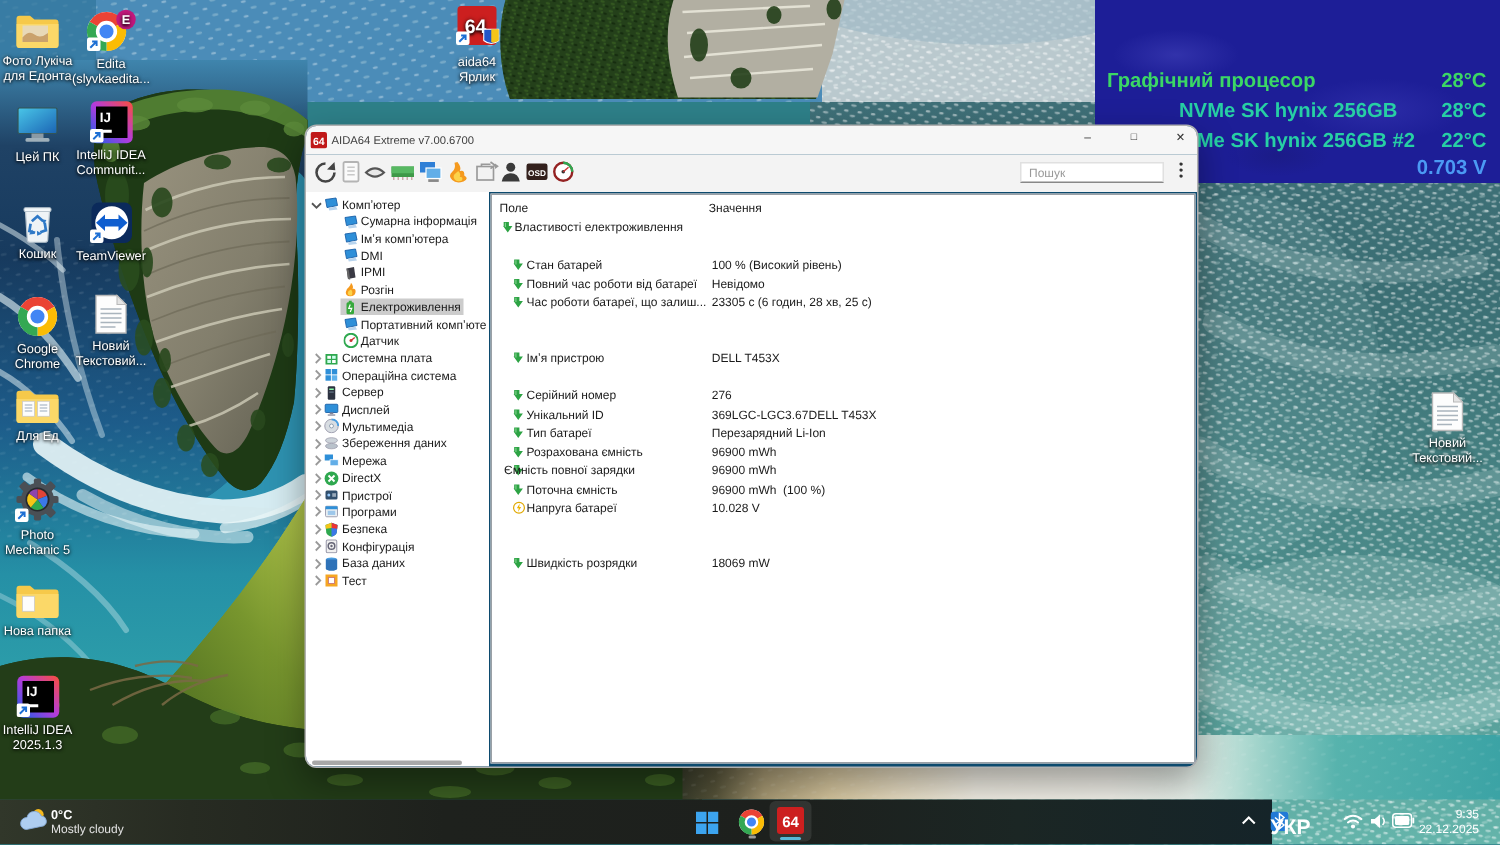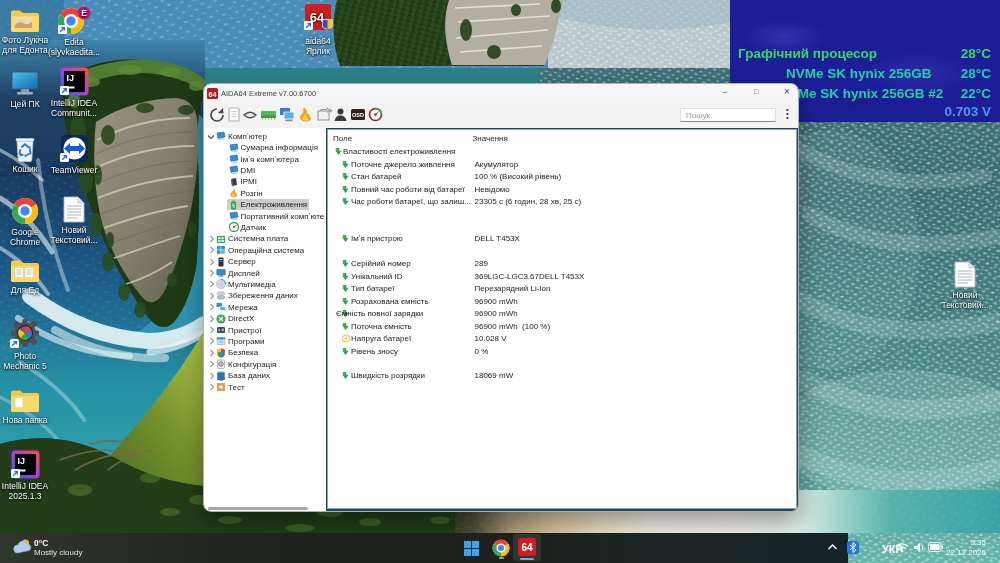--- a/index.html
+++ b/index.html
@@ -720,28 +720,20 @@
           <span class="abs" style="left:5px">Поле</span>
           <span class="abs" style="left:144.5px">Значення</span>
         </div>
 <div class="lrow" style="top:16.30px;">
           <span class="abs" style="left:7px;top:1px"><svg class="lico" width="7" height="9" viewBox="0 0 9 10">
               <path d="M1,0.5 L5.5,0.5 L5.5,4 L8.5,4 L4.5,9.5 L0.5,4 L1,4 Z" fill="#2da344"></path>
               <path d="M2,1.2 L3,1.2 L3,4.8 L2,4.8 Z" fill="#7fd28c"></path>
             </svg></span>
           <span class="abs" style="left:15px">Властивості електроживлення</span>
         </div>
-<div class="lrow" style="top:28.75px;">
-          <span class="abs" style="left:14px;top:1px"><svg class="lico" width="7" height="9" viewBox="0 0 9 10">
-              <path d="M1,0.5 L5.5,0.5 L5.5,4 L8.5,4 L4.5,9.5 L0.5,4 L1,4 Z" fill="#2da344"></path>
-              <path d="M2,1.2 L3,1.2 L3,4.8 L2,4.8 Z" fill="#7fd28c"></path>
-            </svg></span>
-          <span class="abs" style="left:23px">Поточне джерело живлення</span>
-          <span class="lval">Акумулятор</span>
-        </div>
 <div class="lrow" style="top:41.20px;">
           <span class="abs" style="left:14px;top:1px"><svg class="lico" width="7" height="9" viewBox="0 0 9 10">
               <path d="M1,0.5 L5.5,0.5 L5.5,4 L8.5,4 L4.5,9.5 L0.5,4 L1,4 Z" fill="#2da344"></path>
               <path d="M2,1.2 L3,1.2 L3,4.8 L2,4.8 Z" fill="#7fd28c"></path>
             </svg></span>
           <span class="abs" style="left:23px">Стан батарей</span>
           <span class="lval">100 % (Високий рівень)</span>
         </div>
 <div class="lrow" style="top:53.65px;">
           <span class="abs" style="left:14px;top:1px"><svg class="lico" width="7" height="9" viewBox="0 0 9 10">
@@ -766,21 +758,21 @@
             </svg></span>
           <span class="abs" style="left:23px">Імʼя пристрою</span>
           <span class="lval">DELL T453X</span>
         </div>
 <div class="lrow" style="top:128.35px;">
           <span class="abs" style="left:14px;top:1px"><svg class="lico" width="7" height="9" viewBox="0 0 9 10">
               <path d="M1,0.5 L5.5,0.5 L5.5,4 L8.5,4 L4.5,9.5 L0.5,4 L1,4 Z" fill="#2da344"></path>
               <path d="M2,1.2 L3,1.2 L3,4.8 L2,4.8 Z" fill="#7fd28c"></path>
             </svg></span>
           <span class="abs" style="left:23px">Серійний номер</span>
-          <span class="lval">289</span>
+          <span class="lval">276</span>
         </div>
 <div class="lrow" style="top:140.80px;">
           <span class="abs" style="left:14px;top:1px"><svg class="lico" width="7" height="9" viewBox="0 0 9 10">
               <path d="M1,0.5 L5.5,0.5 L5.5,4 L8.5,4 L4.5,9.5 L0.5,4 L1,4 Z" fill="#2da344"></path>
               <path d="M2,1.2 L3,1.2 L3,4.8 L2,4.8 Z" fill="#7fd28c"></path>
             </svg></span>
           <span class="abs" style="left:23px">Унікальний ID</span>
           <span class="lval">369LGC-LGC3.67DELL T453X</span>
         </div>
 <div class="lrow" style="top:153.25px;">
@@ -815,28 +807,20 @@
           <span class="abs" style="left:23px">Поточна ємність</span>
           <span class="lval">96900 mWh&nbsp;&nbsp;(100 %)</span>
         </div>
 <div class="lrow" style="top:203.05px;">
           <span class="abs" style="left:14px;top:1px"><svg class="lico" width="8" height="9" viewBox="0 0 10 10">
               <circle cx="5" cy="5" r="4.5" fill="#fff" stroke="#e0a800" stroke-width="1"></circle>
               <path d="M5.6,1.5 L3.2,5.4 L4.8,5.4 L4.2,8.5 L6.8,4.4 L5.2,4.4 Z" fill="#f0b400"></path>
             </svg></span>
           <span class="abs" style="left:23px">Напруга батареї</span>
           <span class="lval">10.028 V</span>
-        </div>
-<div class="lrow" style="top:215.50px;">
-          <span class="abs" style="left:14px;top:1px"><svg class="lico" width="7" height="9" viewBox="0 0 9 10">
-              <path d="M1,0.5 L5.5,0.5 L5.5,4 L8.5,4 L4.5,9.5 L0.5,4 L1,4 Z" fill="#2da344"></path>
-              <path d="M2,1.2 L3,1.2 L3,4.8 L2,4.8 Z" fill="#7fd28c"></path>
-            </svg></span>
-          <span class="abs" style="left:23px">Рівень зносу</span>
-          <span class="lval">0 %</span>
         </div>
 <div class="lrow" style="top:240.40px;">
           <span class="abs" style="left:14px;top:1px"><svg class="lico" width="7" height="9" viewBox="0 0 9 10">
               <path d="M1,0.5 L5.5,0.5 L5.5,4 L8.5,4 L4.5,9.5 L0.5,4 L1,4 Z" fill="#2da344"></path>
               <path d="M2,1.2 L3,1.2 L3,4.8 L2,4.8 Z" fill="#7fd28c"></path>
             </svg></span>
           <span class="abs" style="left:23px">Швидкість розрядки</span>
           <span class="lval">18069 mW</span>
         </div>
       </div>
@@ -864,21 +848,21 @@
         <text x="9" y="13" font-size="10" font-weight="bold" fill="#fff" text-anchor="middle" font-family="Liberation Sans">64</text>
       </svg>
 <div class="abs" style="left:520px;top:24.5px;width:14px;height:2.5px;background:#58b8d8;border-radius:1.5px;"></div>
 <svg class="abs" style="left:827px;top:10px" width="11" height="8" viewBox="0 0 11 8">
         <path d="M1.5,6 L5.5,2 L9.5,6" stroke="#fff" stroke-width="1.4" fill="none"></path>
       </svg>
 <svg class="abs" style="left:847px;top:8px" width="12" height="13" viewBox="0 0 12 13">
         <rect width="12" height="13" rx="2.5" fill="#2179d6"></rect>
         <path d="M3,4 L9,9 L6,11.5 L6,1.5 L9,4 L3,9" stroke="#fff" stroke-width="1" fill="none"></path>
       </svg>
-<div class="abs" style="left:882px;top:10px;font-size:11px;font-weight:bold;">УКР</div>
+<div class="abs" style="left:847px;top:10px;font-size:14px;font-weight:bold;">УКР</div>
 <svg class="abs" style="left:895px;top:9px" width="14" height="11" viewBox="0 0 14 11">
         <g stroke="#fff" fill="none" stroke-linecap="round">
           <path d="M1.5,4 a8,8 0 0 1 11,0" stroke-width="1.3"></path>
           <path d="M3.6,6.3 a5,5 0 0 1 6.8,0" stroke-width="1.3"></path>
         </g>
         <circle cx="7" cy="9" r="1.4" fill="#fff"></circle>
       </svg>
 <svg class="abs" style="left:913px;top:9px" width="12" height="11" viewBox="0 0 12 11">
         <path d="M1,4 L3.5,4 L7,1 L7,10 L3.5,7 L1,7 Z" fill="#fff"></path>
         <path d="M8.7,3 a3.4,3.4 0 0 1 0,5" stroke="#fff" stroke-width="1.1" fill="none"></path>

